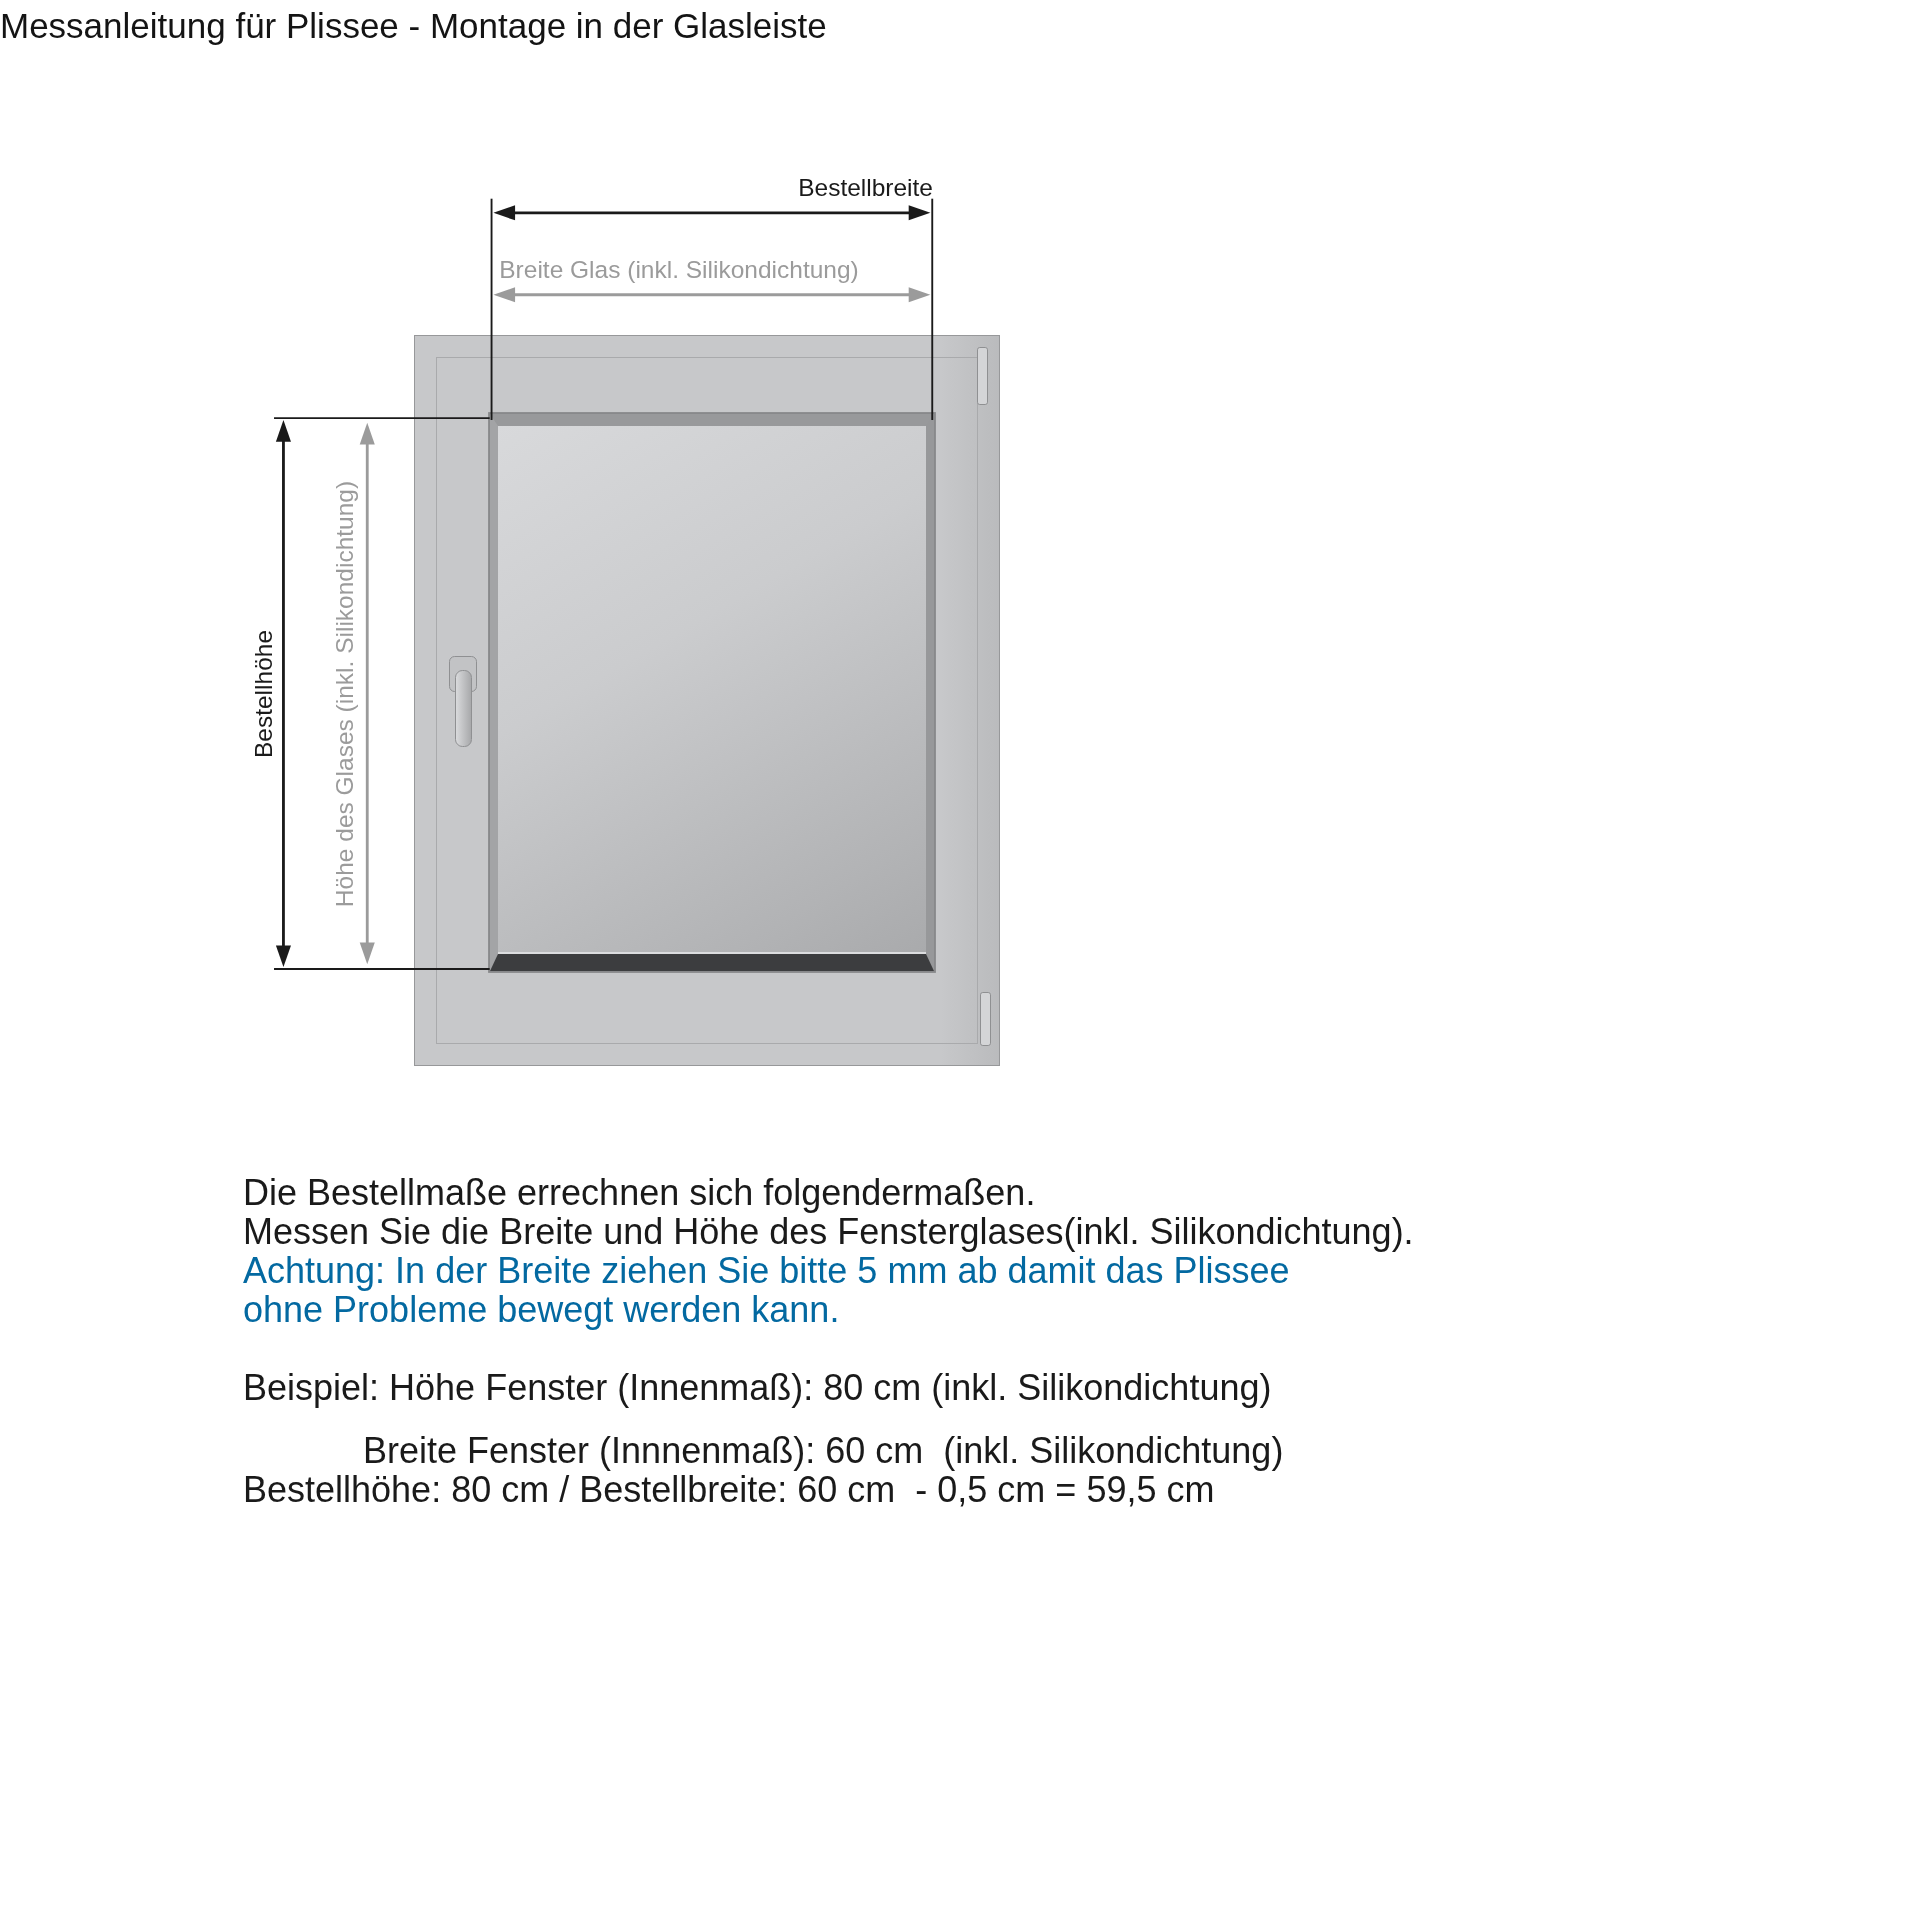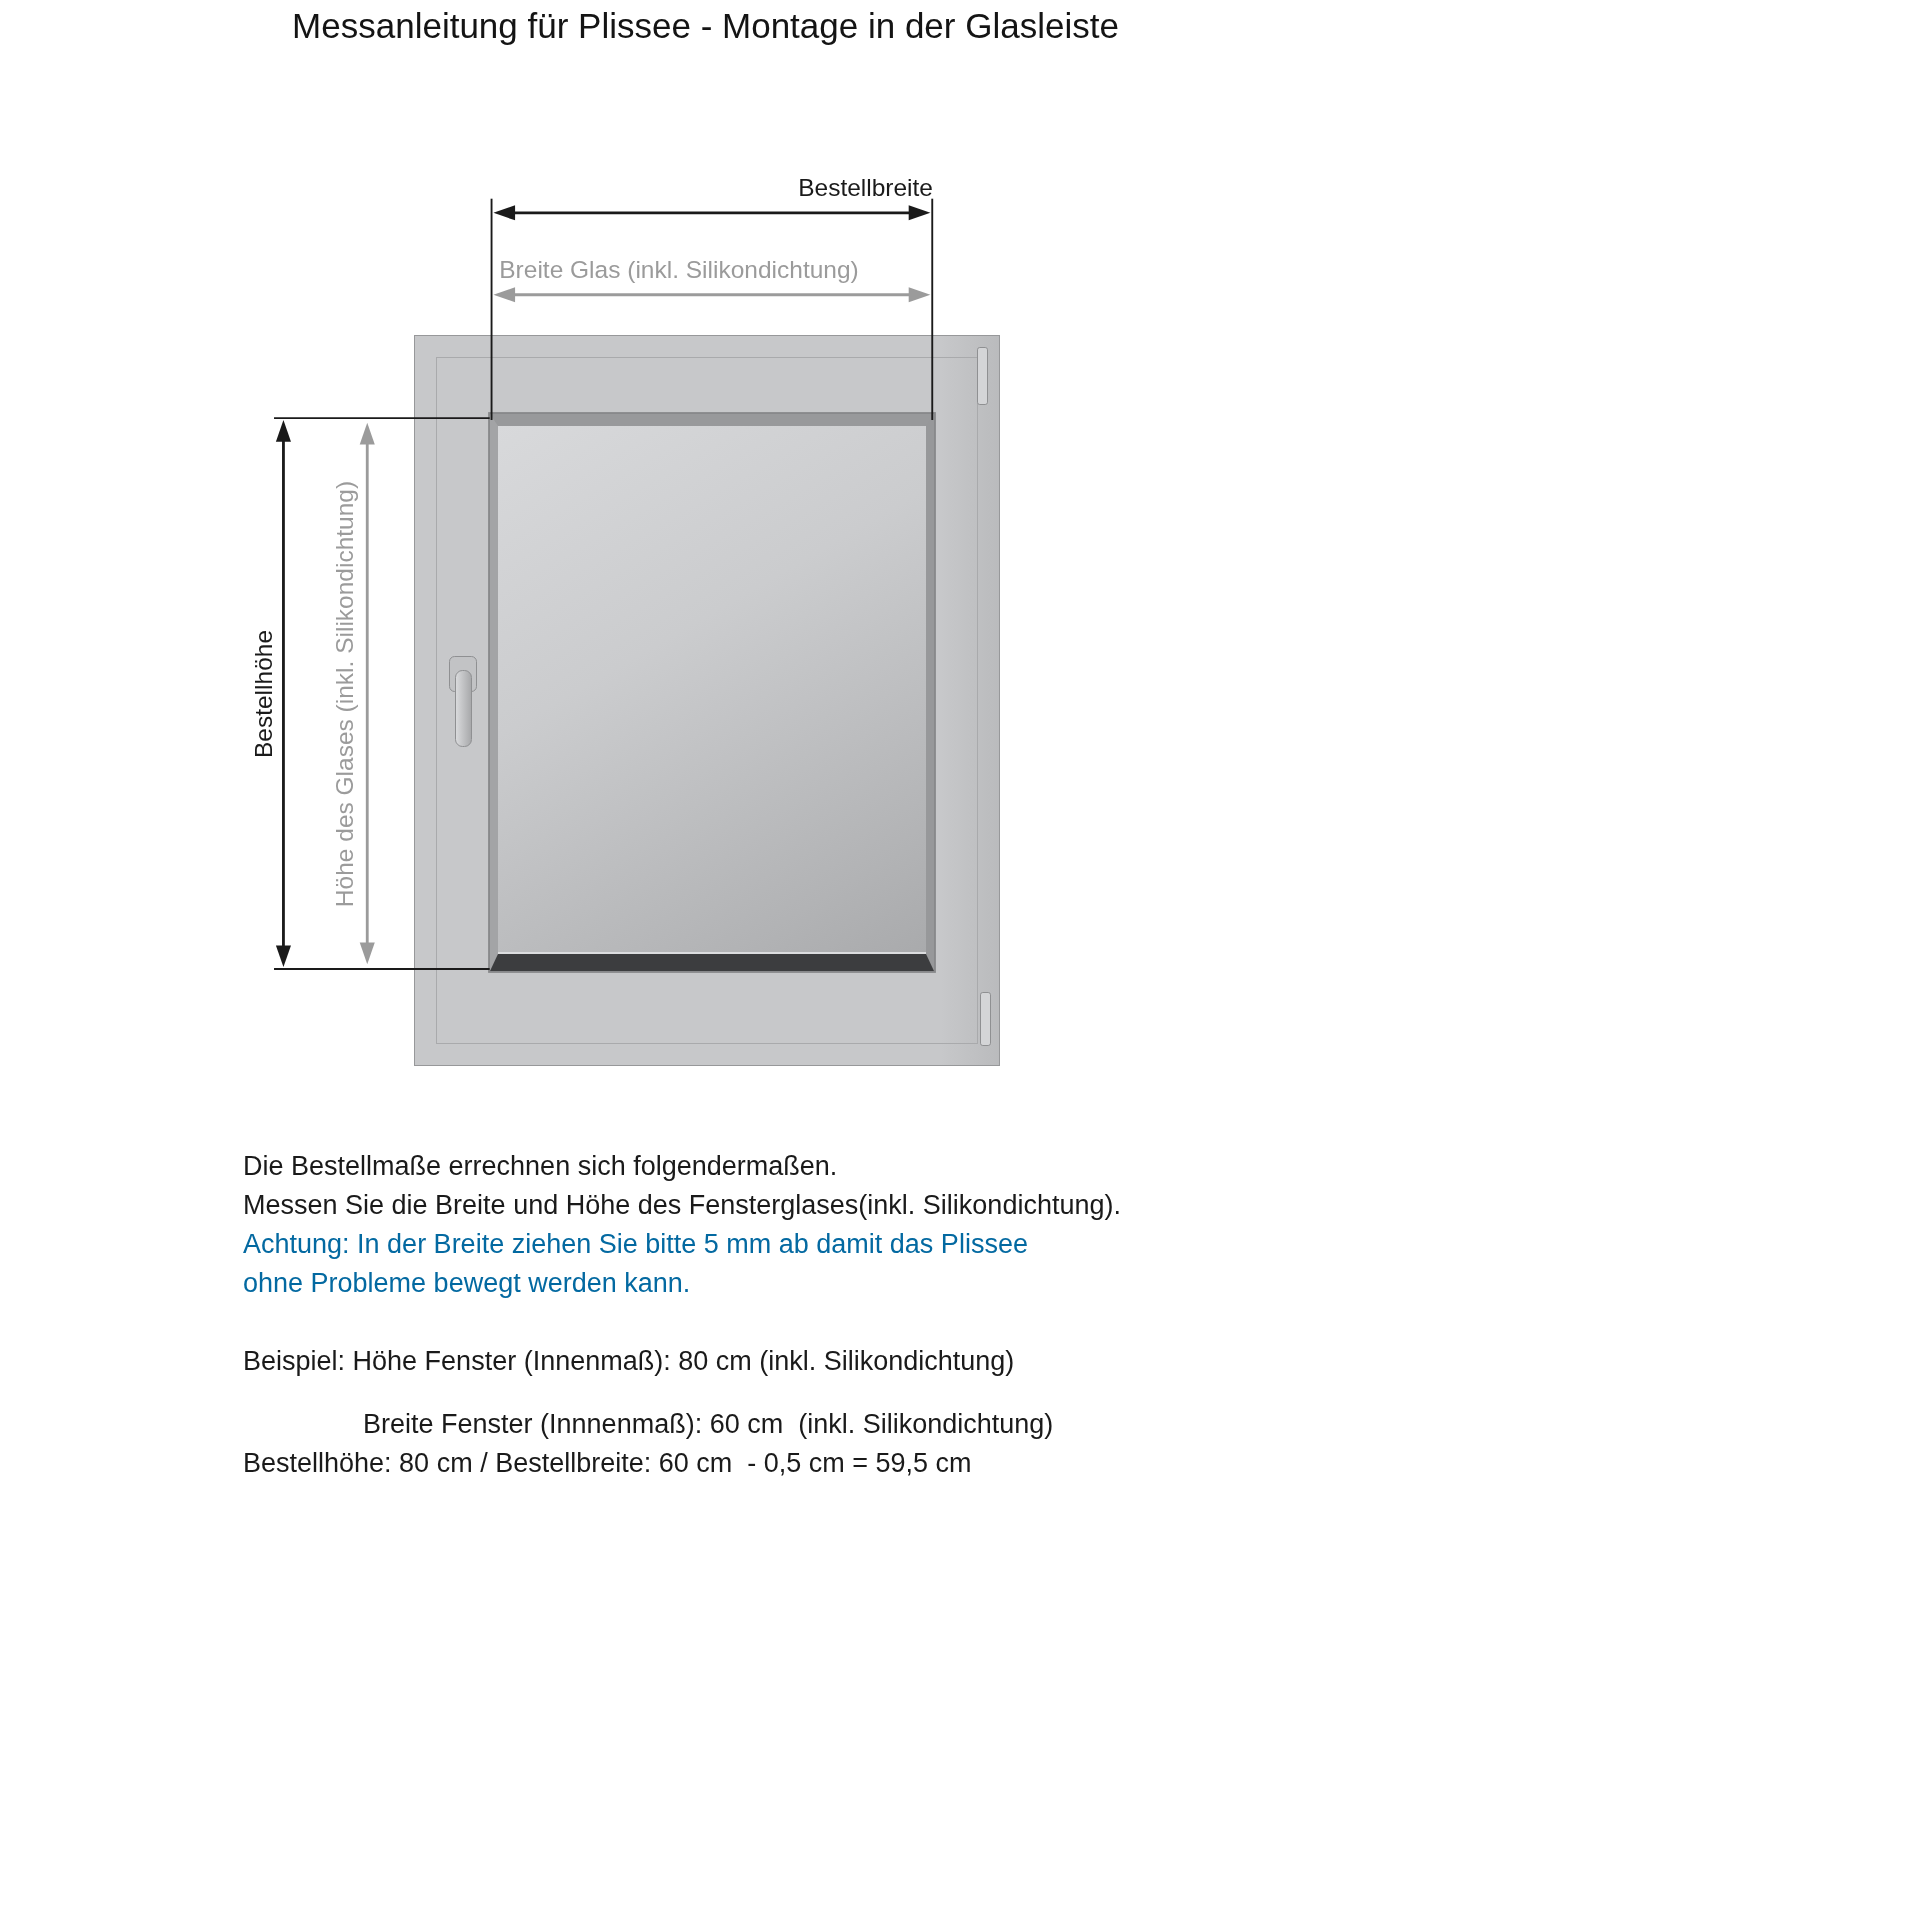--- a/index.html
+++ b/index.html
@@ -2,21 +2,21 @@
 <html style="font-size:15px"><head>
 <meta charset="utf-8">
 <style>
   * { margin:0; padding:0; box-sizing:border-box; }
   html,body { background:#ffffff; }
   .canvas {
     position:relative; width:1928px; height:1928px; background:#ffffff;
     font-family:"Liberation Sans", sans-serif; color:#1a1a1a; overflow:hidden;
   }
   .title {
-    position:absolute; left:0; top:5.6px; width:1411px; text-align:center;
+    position:absolute; left:0; top:5.6px; width:1411px; 
     font-size:35px; font-weight:400; color:#141414;
   }
   .diagram { position:absolute; left:0; top:0; width:1130px; height:1130px; }
 
   
   .win-frame {
     position:absolute; left:414px; top:335px; width:586px; height:731px;
     background:linear-gradient(90deg,#c7c8ca 0%,#c7c8ca 90%,#babbbd 100%);
     border:1.9px solid #97989a;
   }
@@ -53,21 +53,21 @@
 
   .mlabel { position:absolute; font-size:24.5px; line-height:32px; color:#1a1a1a; }
   .mlabel.gray { color:#9b9b9b; }
   .lbl-w1 { left:492px; top:172px; width:441px; text-align:right; }
   .lbl-w2 { left:492px; top:254px; width:374px; text-align:center; }
   .lbl-vert { height:38px; line-height:38px; text-align:center; transform:rotate(-90deg); transform-origin:center; }
   .lbl-h1 { left:-16px;  top:675px; width:559px; }
   .lbl-h2 { left:65px;   top:675px; width:559px; }
 
   
-  .textblock { position:absolute; left:243px; top:1147px; width:1318px; font-size:27px; }
+  .textblock { position:absolute; left:243px; top:1173px; width:1318px; font-size:36px; }
   .textblock p { line-height:39px; white-space:pre; }
   .textblock .warn { color:#0369a1; }
   .textblock .indent { padding-left:120px;margin-top:24px; }
   .textblock .spacer { height:39px; }
 </style>
 </head>
 <body>
 
 <div class="canvas">
 

